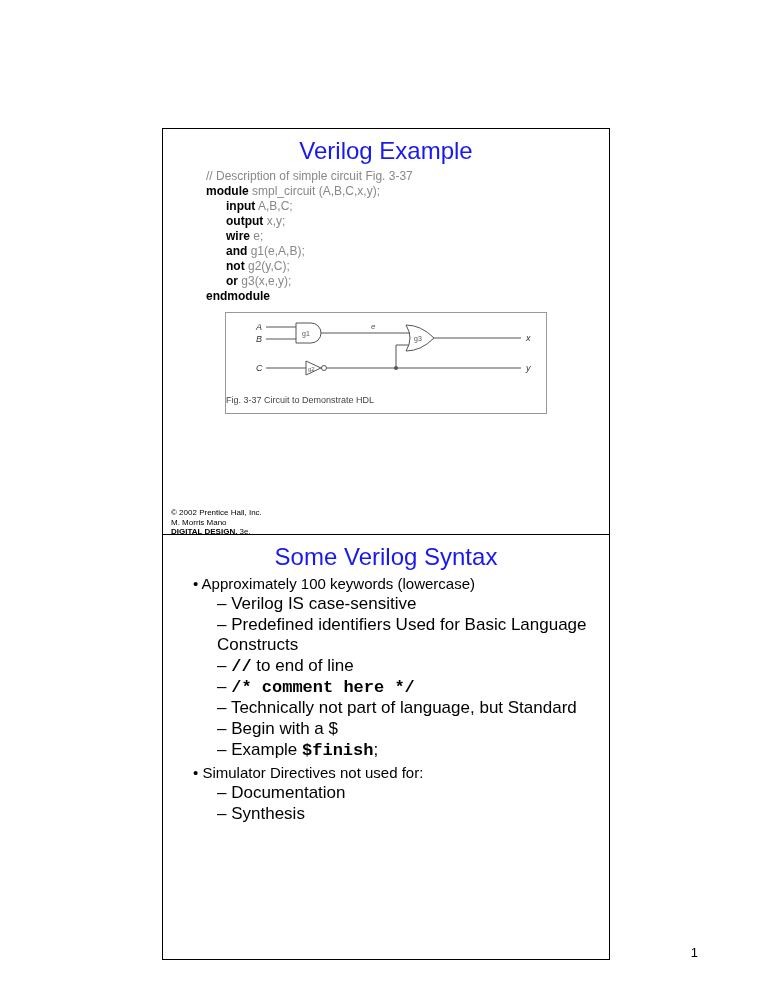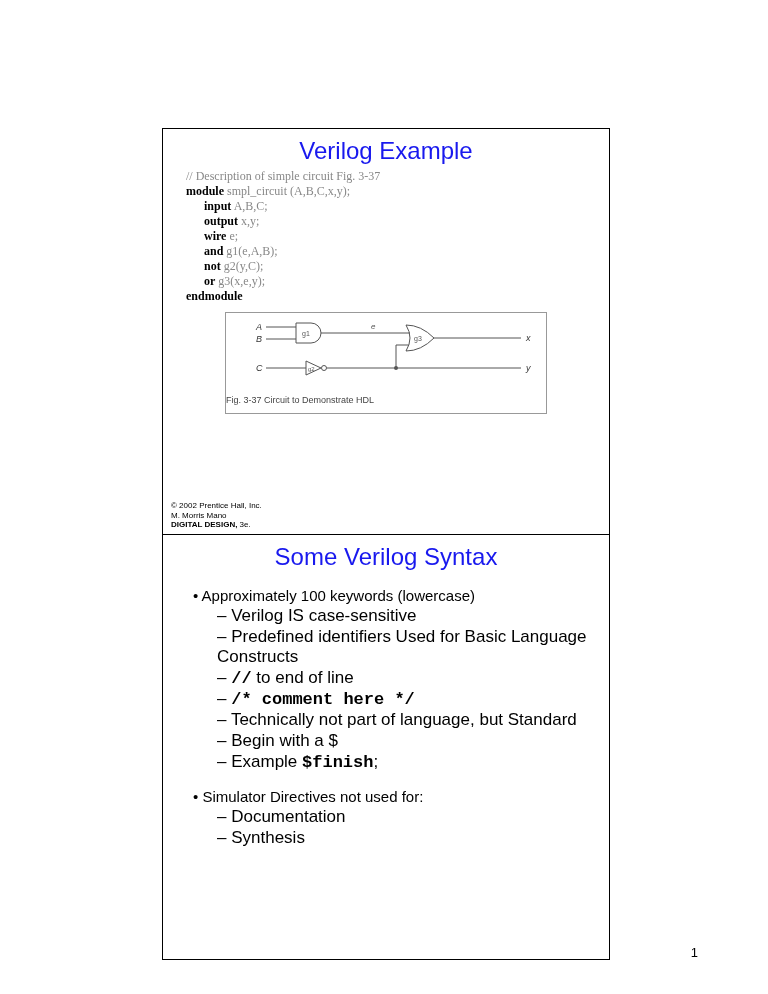--- a/index.html
+++ b/index.html
@@ -22,55 +22,55 @@
   .slide1 { top: 128px; height: 420px; }
   .slide2 { top: 534px; height: 426px; }
   .slide-title {
     text-align: center;
     color: #1919ee;
     font-size: 24px;
     font-weight: normal;
     margin: 8px 0 4px 0;
   }
   .code {
-    font-family: Liberation Serif, serif;
+    font-family: Liberation Sans, sans-serif;
     font-size: 12px;
     line-height: 1.25;
     color: #888;
-    margin-left: 23px;
+    margin-left: 43px;
     white-space: pre;
   }
   .code b { color: #000; font-weight: bold; }
   .circuit-box {
     margin: 8px auto 0 auto;
     width: 320px;
     height: 100px;
     border: 1px solid #999;
     position: relative;
   }
   .circuit-caption {
     text-align: left;
     font-size: 9px;
     color: #444;
     margin-top: 72px;
   }
   .copyright {
     position: absolute;
     left: 8px;
-    bottom: 17px;
+    bottom: 10px;
     font-size: 8px;
     line-height: 1.2;
     color: #000;
   }
   .bullets {
     margin: 4px 0 0 30px;
     font-size: 15px;
   }
   .bullets .l1 {
-    margin: 16px 0 2px 0;
+    margin: 4px 0 2px 0;
   }
   .bullets .l1::before { content: "• "; }
   .bullets .l2 {
     margin: 1px 0 1px 24px;
     font-size: 17px;
   }
   .bullets .l2::before { content: "– "; }
   .mono { font-family: "Courier New", monospace; font-weight: bold; }
   .pagenum {
     position: absolute;

